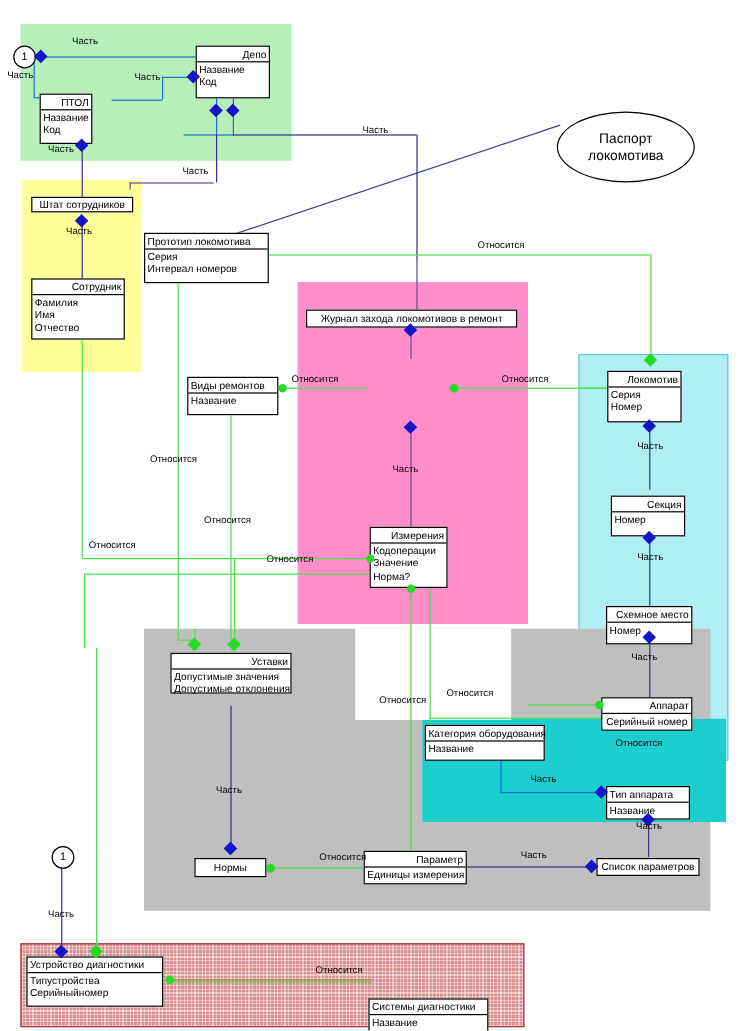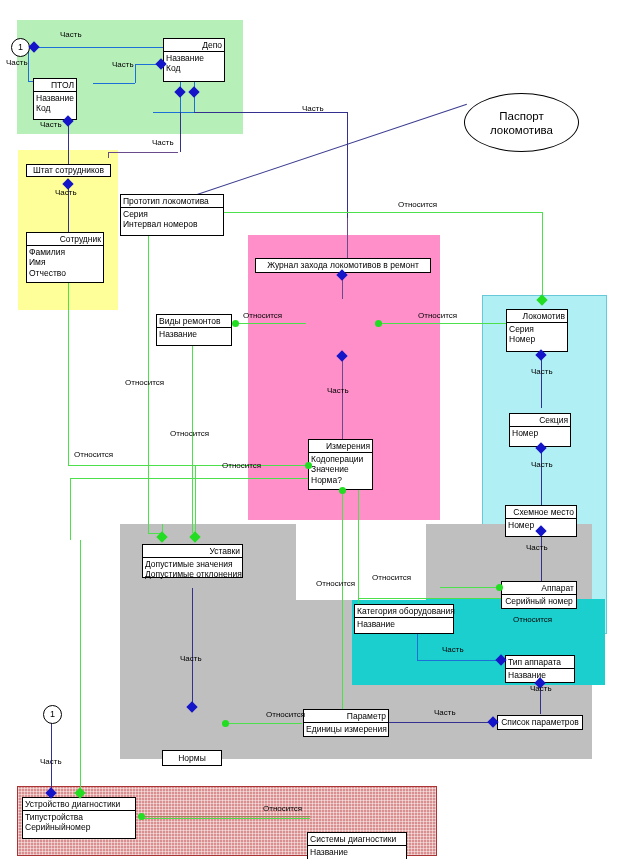--- a/index.html
+++ b/index.html
@@ -307,21 +307,21 @@
   </div>
 
   <div class="ent" style="left:142px;top:544px;width:101px;height:34px;">
     <div class="hdr">Уставки</div>
     <div class="attrs">
       <div>Допустимые значения</div>
       <div>Допустимые отклонения</div>
     </div>
   </div>
 
-  <div class="ent simple" style="left:162px;top:715px;width:60px;height:16px;margin-top:35px;">
+  <div class="ent simple" style="left:162px;top:715px;width:60px;height:16px;">
     <span>Нормы</span>
   </div>
 
   <div class="ent" style="left:303px;top:709px;width:86px;height:28px;">
     <div class="hdr">Параметр</div>
     <div class="attrs">
       <div>Единицы измерения</div>
     </div>
   </div>
 

